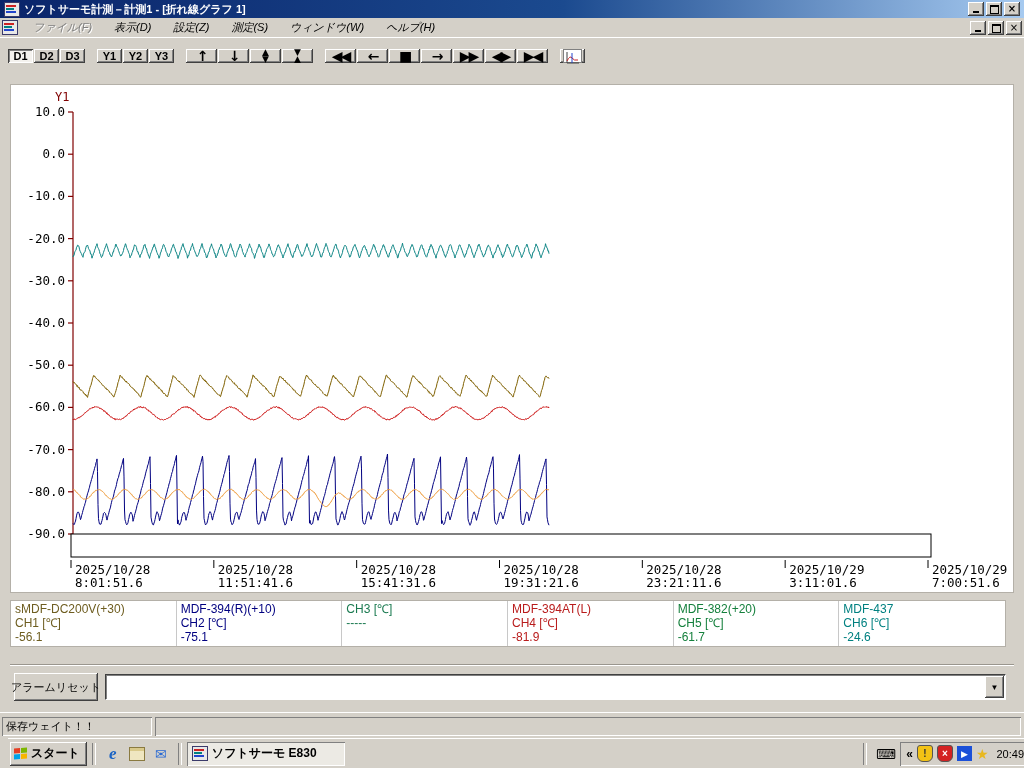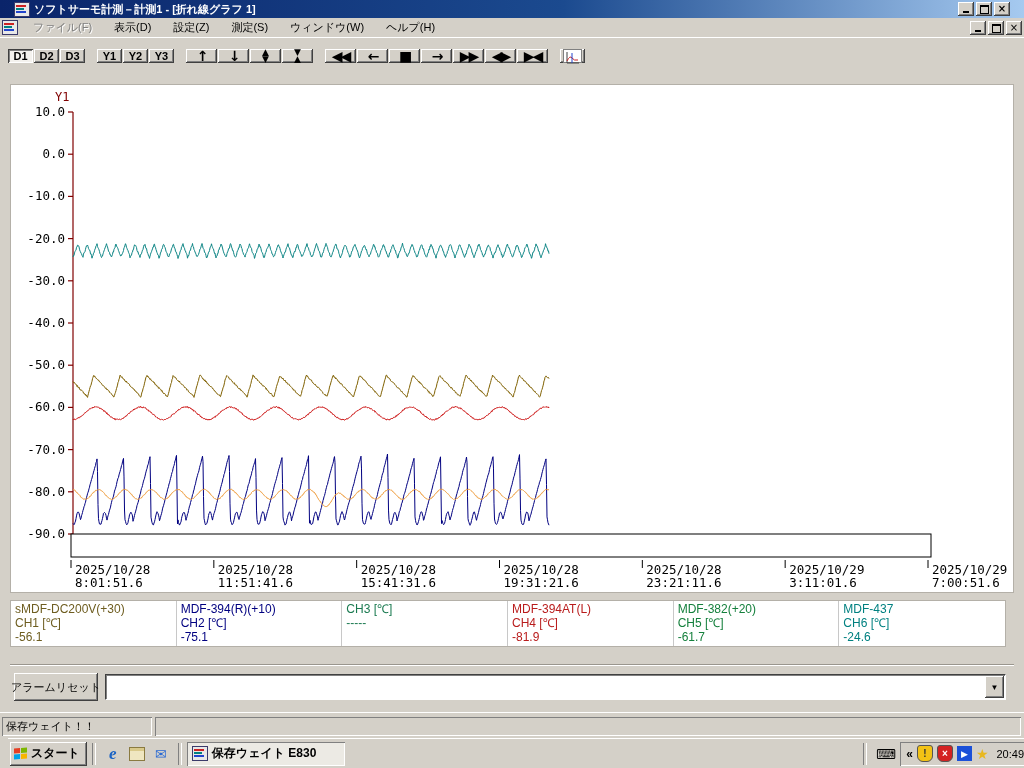--- a/index.html
+++ b/index.html
@@ -6,21 +6,21 @@
   body{width:1024px;height:768px;position:relative;overflow:hidden;background:#d4d0c8;
        font-family:"Liberation Sans",sans-serif;-webkit-font-smoothing:none;}
   .abs{position:absolute;box-sizing:border-box;}
   
   .raised{background:#d4d0c8;box-shadow:inset -1px -1px 0 #404040,inset 1px 1px 0 #ffffff,inset -2px -2px 0 #808080,inset 2px 2px 0 #d4d0c8;}
   .pressed{background:#f4f2ee;box-shadow:inset 1px 1px 0 #404040,inset -1px -1px 0 #ffffff,inset 2px 2px 0 #808080;}
   .sunken{box-shadow:inset 1px 1px 0 #808080,inset -1px -1px 0 #ffffff;}
   .field{background:#fff;border:1px solid;border-color:#404040 #ffffff #ffffff #404040;box-shadow:inset 1px 1px 0 #808080;}
   
   #titlebar{left:0;top:0;width:1024px;height:18px;background:linear-gradient(90deg,#0a246a 0%,#1b4a8f 55%,#a6caf0 100%);
-            display:flex;align-items:center;color:#fff;font-weight:bold;font-size:11px;padding:0 14px;}
+            display:flex;align-items:center;color:#fff;font-weight:bold;font-size:11px;padding:0 4px;}
   #titlebar .title-text{margin-left:4px;white-space:nowrap;}
   .winbtns{margin-left:auto;display:flex;gap:2px;}
   .winbtn{width:16px;height:14px;font-size:10px;line-height:13px;text-align:center;color:#000;
           font-family:"DejaVu Sans",sans-serif;}
   .minim-glyph{display:block;width:6px;height:2px;background:#000;margin:9px auto 0;}
   .restore-glyph{display:block;width:7px;height:6px;border:1px solid #000;border-top-width:2px;margin:3px auto 0;}
   
   .app-icon{width:14px;height:13px;background:#e8e8e8;border:1px solid #3a3a6a;position:relative;display:inline-block;flex:0 0 auto;}
   .app-icon i{position:absolute;display:block;height:2px;}
   .app-icon .r1{left:1px;top:2px;width:10px;background:#cc2222;}
@@ -103,21 +103,21 @@
     <span class="winbtn raised">×</span>
   </span>
 </div>
 
 <div id="menubar" class="abs">
   <span class="app-icon" style="margin-right:8px;">
       <i class="r1"></i>
       <i class="r2"></i>
       <i class="r3"></i>
     </span>
-  <span id="menu-items" style="display:flex;">
+  <span id="menu-items" style="display:flex;font-style:italic;">
       <span class="menu-item disabled">ファイル(F)</span>
       <span class="menu-item">表示(D)</span>
       <span class="menu-item">設定(Z)</span>
       <span class="menu-item">測定(S)</span>
       <span class="menu-item">ウィンドウ(W)</span>
       <span class="menu-item">ヘルプ(H)</span>
     </span>
   <span class="winbtns">
     <span class="winbtn raised">
         <i class="minim-glyph"></i>
@@ -290,21 +290,21 @@
   <span class="ql-icon">
       <span class="mail-icon">✉</span>
     </span>
   <span class="divider"></span>
   <button id="task-btn" style="border:none;">
     <span class="app-icon">
         <i class="r1"></i>
         <i class="r2"></i>
         <i class="r3"></i>
       </span>
-    <span>保存ウェイト E830</span>
+    <span>ソフトサーモ E830</span>
   </button>
   <span id="tray">
     <span class="divider"></span>
     <span class="kbd-icon">⌨</span>
     <span id="tray-panel">
       <span class="chev">«</span>
       <span class="shield y">!</span>
       <span class="shield r">×</span>
       <span class="play-tray">▶</span>
       <span class="star">★</span>

